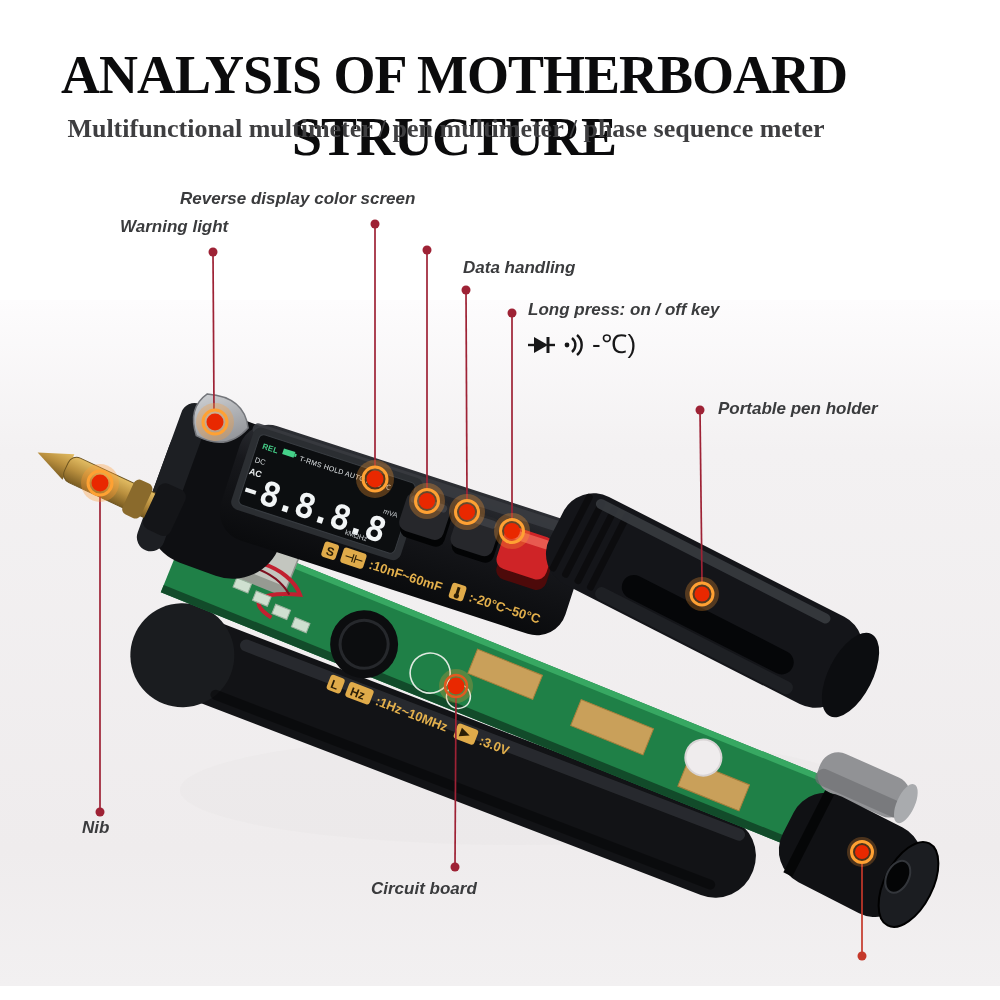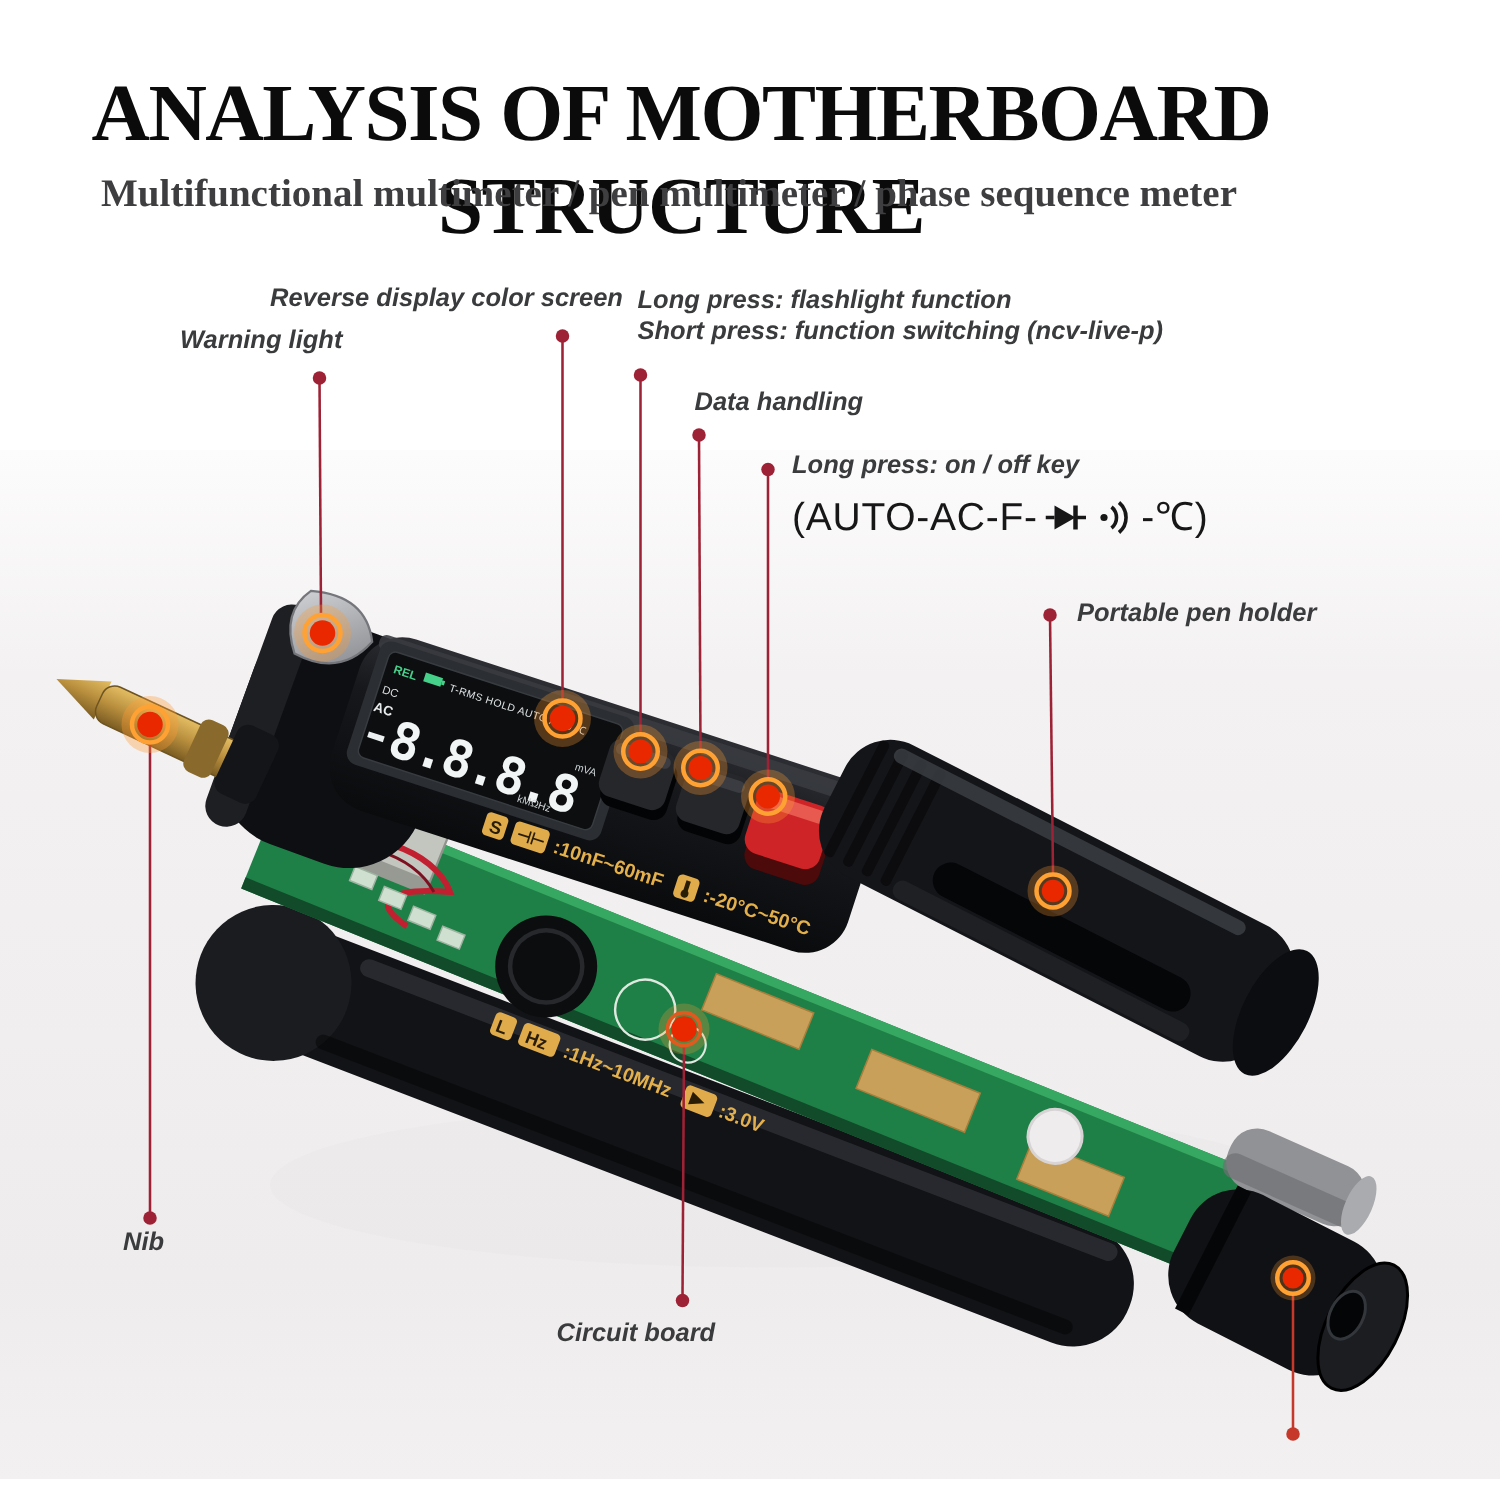--- a/index.html
+++ b/index.html
@@ -25,29 +25,24 @@
 
 <div class="page">
   <div class="photo-bg"></div>
   <div class="bottom-strip"></div>
 
   <h1 class="title">ANALYSIS OF MOTHERBOARD STRUCTURE</h1>
   <h2 class="subtitle">Multifunctional multimeter / pen multimeter / phase sequence meter</h2>
 
   <div class="lbl" style="left:180px;top:188px;">Reverse display color screen</div>
   <div class="lbl" style="left:120px;top:216px;">Warning light</div>
-  <div class="lbl sub" style="left:425px;top:189px;">
-    <span style="display:block">Long press: flashlight function</span>
-    <span style="display:block">Short press: function switching (ncv-live-p)</span>
-  </div>
   <div class="lbl" style="left:463px;top:257px;">Data handling</div>
   <div class="lbl sub" style="left:528px;top:299px;">
     <span style="display:block">Long press: on / off key</span>
     <span class="modes">
-      <span>(AUTO-AC-F-</span>
       <svg width="30" height="22" viewBox="0 0 30 22">
         <line x1="0" y1="11" x2="6" y2="11" stroke="#171718" stroke-width="2.4"></line>
         <polygon points="6,3 20,11 6,19" fill="#171718"></polygon>
         <line x1="20" y1="3" x2="20" y2="19" stroke="#171718" stroke-width="3"></line>
         <line x1="20" y1="11" x2="27" y2="11" stroke="#171718" stroke-width="2.4"></line>
       </svg>
       <svg width="24" height="22" viewBox="0 0 24 22">
         <circle cx="4" cy="11" r="2.4" fill="#171718"></circle>
         <path d="M9,4 A9,9 0 0 1 9,18" fill="none" stroke="#171718" stroke-width="2.4"></path>
         <path d="M14,1 A13,13 0 0 1 14,21" fill="none" stroke="#171718" stroke-width="2.4"></path>

